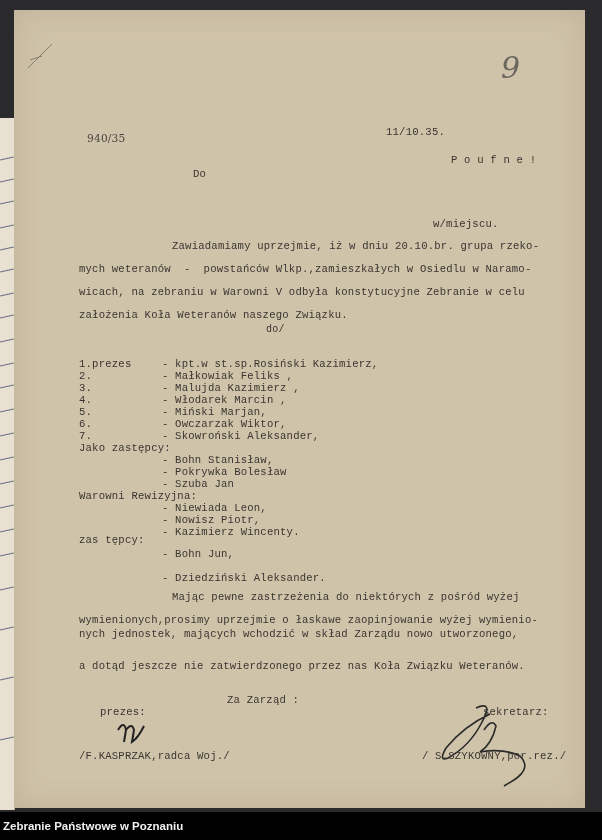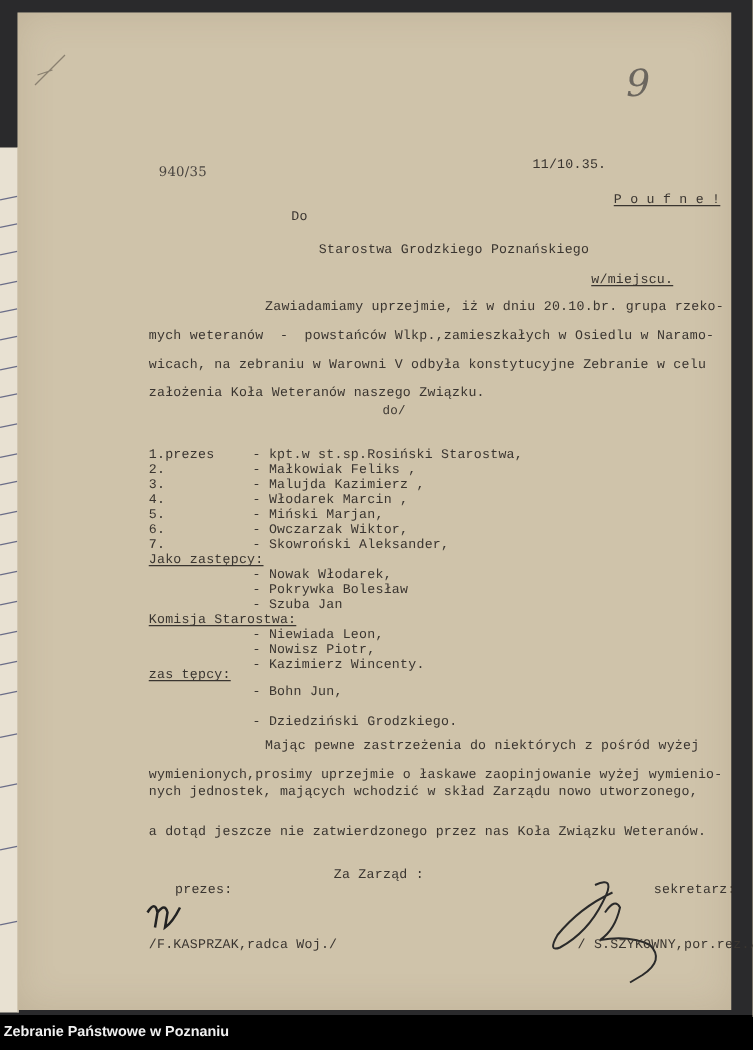--- a/index.html
+++ b/index.html
@@ -18,23 +18,23 @@
     border-top:1px solid #6a6d88;
     transform:rotate(-12deg);
   }
   .page {
     position:absolute; left:14px; top:10px; width:571px; height:798px;
     background:#cfc3aa;
     box-shadow: inset 0 0 30px rgba(120,100,70,0.18);
   }
   .txt {
     position:absolute; white-space:pre; color:#3a3530;
-    font-size:10.6px; letter-spacing:0.2px; line-height:12px;margin-left:40px;
+    font-size:10.6px; letter-spacing:0.2px; line-height:12px;
   }
-  .u { text-decoration:underline; text-underline-offset:2px; }
+  .u { text-underline-offset:2px; }
   .hand {
     position:absolute; font-family:"DejaVu Serif", serif; color:#4a4540;
   }
   .footer {
     position:absolute; left:0; top:812px; width:602px; height:28px;
     background:#000;
   }
   .footer span {
     position:absolute; left:3px; top:8px;
     font-family:"Liberation Sans", sans-serif; font-weight:bold;
@@ -78,62 +78,61 @@
     <path d="M6 30 L30 6 M8 22 L20 18" stroke="#8a8070" stroke-width="1" fill="none"></path>
   </svg>
 
   <div class="hand" style="left:487px;top:40px;font-size:30px;color:#6b665e;font-style:italic">9</div>
 
   <div class="txt" style="left:372px;top:116px">11/10.35.</div>
   <div class="txt" style="left:73px;top:122px;font-family:'DejaVu Serif',serif;color:#4a4540">940/35</div>
   <div class="txt u" style="left:437px;top:144px">P o u f n e !</div>
 
   <div class="txt" style="left:179px;top:158px">Do</div>
-  <div class="txt" style="left:201px;top:184px">Starostwa Grodzkiego Poznańskiego</div>
   <div class="txt u" style="left:419px;top:208px">w/miejscu.</div>
 
   <div>
     <div class="txt" style="left:158px;top:230px">Zawiadamiamy uprzejmie, iż w dniu 20.10.br. grupa rzeko-</div>
     <div class="txt" style="left:65px;top:253px">mych weteranów  -  powstańców Wlkp.,zamieszkałych w Osiedlu w Naramo-</div>
     <div class="txt" style="left:65px;top:276px">wicach, na zebraniu w Warowni V odbyła konstytucyjne Zebranie w celu</div>
     <div class="txt" style="left:65px;top:299px">założenia Koła Weteranów naszego Związku.</div>
   </div>
 
   <div class="txt" style="left:252px;top:314px;font-size:10px">do/</div>
 
   <div>
     <div class="txt" style="left:65px;top:348px">1.prezes</div>
-    <div class="txt" style="left:148px;top:348px">- kpt.w st.sp.Rosiński Starostwa,</div>
+    <div class="txt" style="left:148px;top:348px">- kpt.w st.sp.Rosiński Kazimierz,</div>
     <div class="txt" style="left:65px;top:360px">2.</div>
     <div class="txt" style="left:148px;top:360px">- Małkowiak Feliks ,</div>
     <div class="txt" style="left:65px;top:372px">3.</div>
     <div class="txt" style="left:148px;top:372px">- Malujda Kazimierz ,</div>
     <div class="txt" style="left:65px;top:384px">4.</div>
     <div class="txt" style="left:148px;top:384px">- Włodarek Marcin ,</div>
     <div class="txt" style="left:65px;top:396px">5.</div>
     <div class="txt" style="left:148px;top:396px">- Miński Marjan,</div>
     <div class="txt" style="left:65px;top:408px">6.</div>
     <div class="txt" style="left:148px;top:408px">- Owczarzak Wiktor,</div>
     <div class="txt" style="left:65px;top:420px">7.</div>
     <div class="txt" style="left:148px;top:420px">- Skowroński Aleksander,</div>
   </div>
 
   <div class="txt u" style="left:65px;top:432px">Jako zastępcy:</div>
-  <div class="txt" style="left:148px;top:444px">- Nowak Włodarek,</div>
+  <div class="txt" style="left:148px;top:444px">- Bohn Stanisław,</div>
   <div class="txt" style="left:148px;top:456px">- Pokrywka Bolesław</div>
   <div class="txt" style="left:148px;top:468px">- Szuba Jan</div>
 
-  <div class="txt u" style="left:65px;top:480px">Komisja Starostwa:</div>
+  <div class="txt u" style="left:65px;top:480px">Warowni Rewizyjna:</div>
   <div class="txt" style="left:148px;top:492px">- Niewiada Leon,</div>
   <div class="txt" style="left:148px;top:504px">- Nowisz Piotr,</div>
   <div class="txt" style="left:148px;top:516px">- Kazimierz Wincenty.</div>
 
   <div class="txt u" style="left:65px;top:524px">zas tępcy:</div>
   <div class="txt" style="left:148px;top:538px">- Bohn Jun,</div>
-  <div class="txt" style="left:148px;top:562px">- Dziedziński Grodzkiego.</div>
+  <div class="txt" style="left:148px;top:562px">- Dziedziński Aleksander.</div>
 
   <div>
     <div class="txt" style="left:158px;top:581px">Mając pewne zastrzeżenia do niektórych z pośród wyżej</div>
     <div class="txt" style="left:65px;top:604px">wymienionych,prosimy uprzejmie o łaskawe zaopinjowanie wyżej wymienio-</div>
     <div class="txt" style="left:65px;top:618px">nych jednostek, mających wchodzić w skład Zarządu nowo utworzonego,</div>
     <div class="txt" style="left:65px;top:650px">a dotąd jeszcze nie zatwierdzonego przez nas Koła Związku Weteranów.</div>
   </div>
 
   <div class="txt" style="left:213px;top:684px">Za Zarząd :</div>
 

